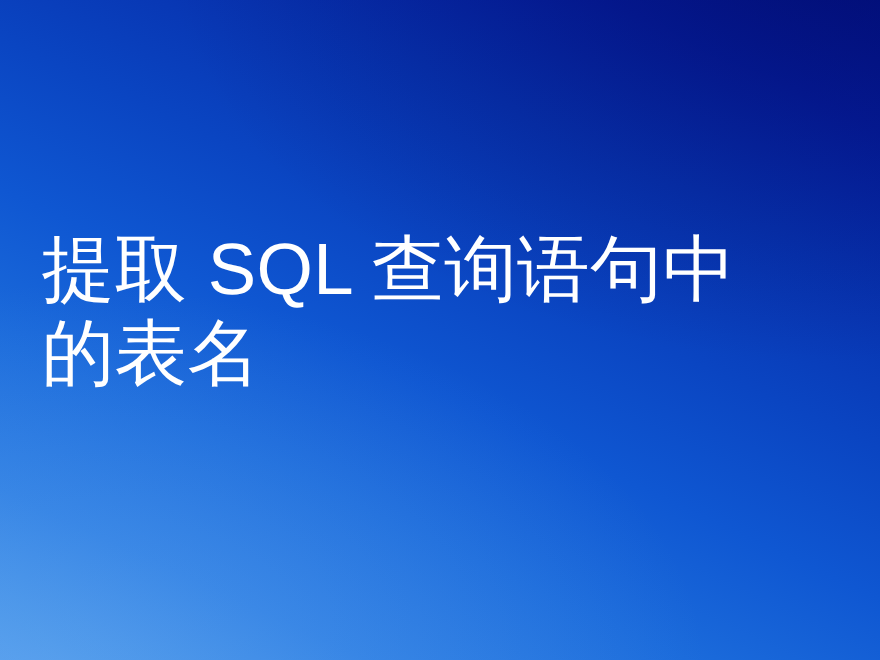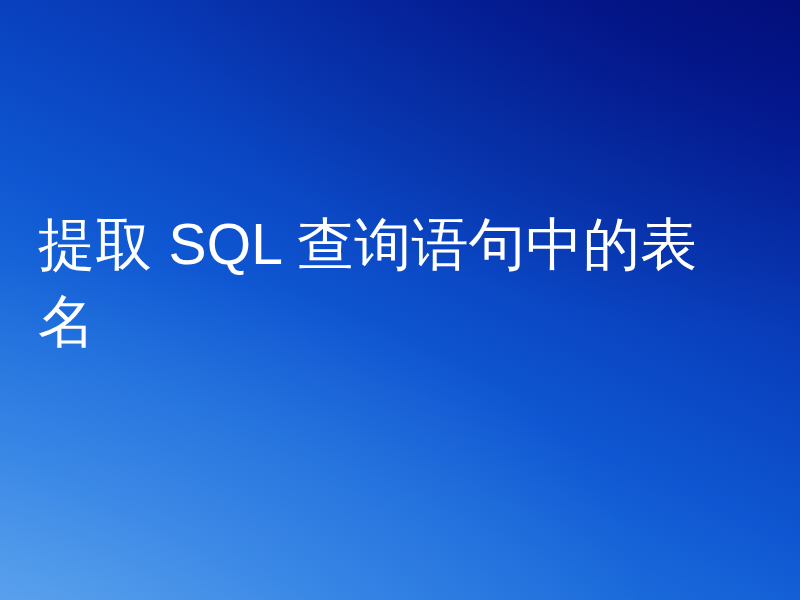--- a/index.html
+++ b/index.html
@@ -62,21 +62,21 @@
     position: absolute;
     left: 38px;
     top: 206px;
     width: 690px;
   }
 
   .slide-title {
     margin: 0;
     color: #ffffff;
     font-family: "Liberation Sans", "DejaVu Sans", sans-serif;
-    font-size: 57px;
+    font-size: 66px;
     font-weight: 400;
     line-height: 77px;
     letter-spacing: 0.2px;
     text-align: left;
     white-space: normal;
     word-break: break-word;
   }
 </style>
 </head>
 <body>

